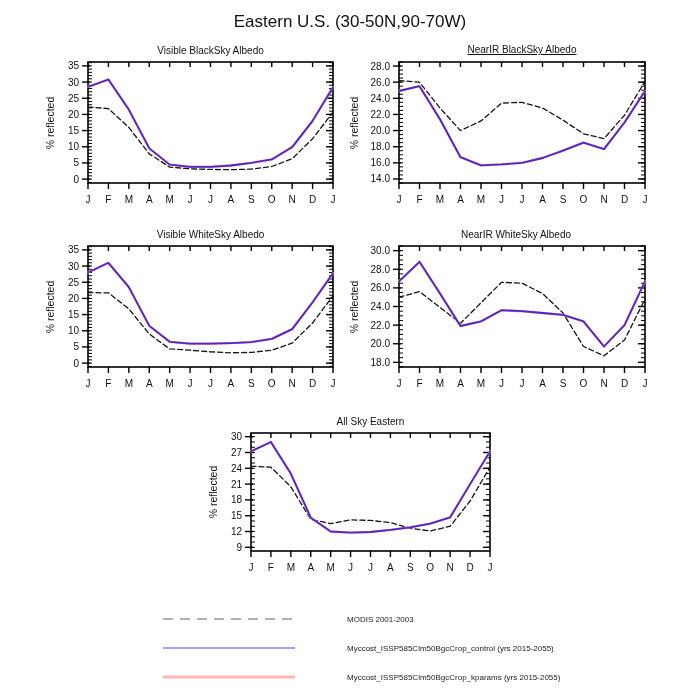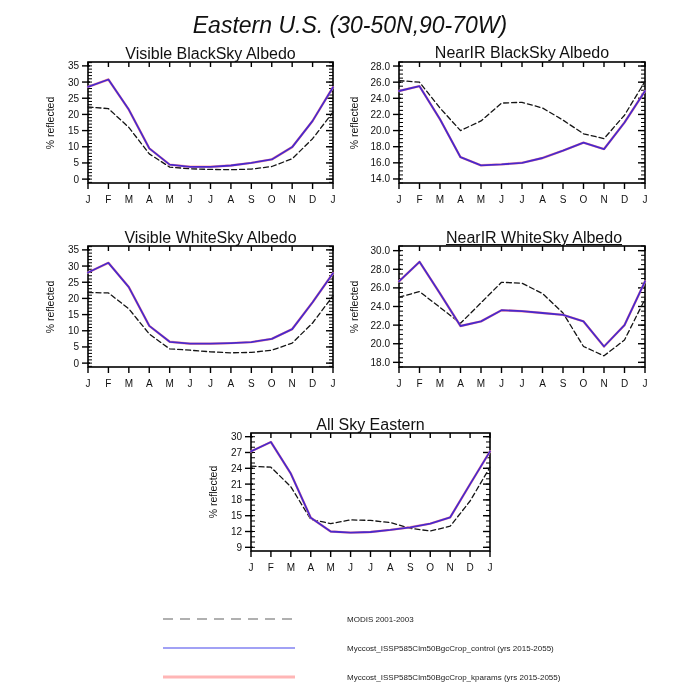--- a/index.html
+++ b/index.html
@@ -1,18 +1,18 @@
 <!DOCTYPE html>
 <html><head>
 <meta charset="utf-8">
 <style>
   html,body{margin:0;padding:0;background:#fff;}
   body{width:700px;height:700px;position:relative;font-family:"Liberation Sans",sans-serif;color:#000;overflow:hidden;}
-  .main-title{position:absolute;left:0;top:12px;width:700px;text-align:center;font-size:23px;color:#111;font-style:italic;}
-  .chart-title{position:absolute;text-align:center;font-size:16px;color:#111;white-space:nowrap;}
+  .main-title{position:absolute;left:0;top:12px;width:700px;text-align:center;font-size:17px;color:#111;}
+  .chart-title{position:absolute;text-align:center;font-size:10px;color:#111;white-space:nowrap;}
   .ylabel{position:absolute;font-size:10.5px;color:#111;white-space:nowrap;transform:translate(-50%,-50%) rotate(-90deg);}
   svg.plot{position:absolute;overflow:visible;}
   svg text{font-family:"Liberation Sans",sans-serif;fill:#111;}
   .tick-label{font-size:10px;}
   .legend{position:absolute;left:0;top:0;width:700px;}
   .legend-row{position:absolute;height:12px;}
   .legend-swatch{position:absolute;left:163px;width:132px;height:12px;}
   .legend-label{position:absolute;left:303px;top:50%;transform:translateY(-50%);font-size:8px;white-space:nowrap;color:#222;padding-left:44px;}
 </style>
 </head>
@@ -163,21 +163,21 @@
       <line x1="307" y1="147" x2="307" y2="153" stroke="#000" stroke-width="1.4"></line>
       <line x1="307" y1="26" x2="307" y2="31" stroke="#000" stroke-width="1.4"></line>
       <text x="307" y="167" text-anchor="middle" class="tick-label">J</text>
       <rect x="62" y="26" width="245" height="121" fill="none" stroke="#000" stroke-width="1.6"></rect>
       <polyline points="62.0,71.0 82.4,72.6 102.8,91.4 123.3,117.9 143.7,131.1 164.1,132.8 184.5,133.4 204.9,133.7 225.3,133.1 245.8,130.5 266.2,122.7 286.6,102.7 307.0,76.1" fill="none" stroke="#141414" stroke-width="1.3" stroke-linejoin="round" stroke-linecap="round" stroke-dasharray="5,3"></polyline>
       <polyline points="62.0,50.9 82.4,43.5 102.8,73.6 123.3,112.4 143.7,128.6 164.1,130.8 184.5,130.8 204.9,129.5 225.3,126.9 245.8,123.4 266.2,111.1 286.6,84.9 307.0,51.2" fill="none" stroke="#ff9f9f" stroke-width="2.4" stroke-linejoin="round" stroke-linecap="round"></polyline>
       <polyline points="62.0,50.9 82.4,43.5 102.8,73.6 123.3,112.4 143.7,128.6 164.1,130.8 184.5,130.8 204.9,129.5 225.3,126.9 245.8,123.4 266.2,111.1 286.6,84.9 307.0,51.2" fill="none" stroke="#4a28cc" stroke-width="1.8" stroke-linejoin="round" stroke-linecap="round"></polyline>
     </svg>
 </div>
 <div>
-  <div class="chart-title" id="title1" style="left: 399px; width: 246px; top: 44px;">NearIR BlackSky Albedo</div>
+  <div class="chart-title" id="title1" style="left: 399px; width: 246px; top: 44px; text-decoration: underline;">NearIR BlackSky Albedo</div>
   <div class="ylabel" id="ylab1" style="left: 354px; top: 122.5px;">% reflected</div>
   <svg class="plot" id="svg1" width="324" height="179" style="left: 337px; top: 36px;">
       <line x1="62" y1="147" x2="66" y2="147" stroke="#000" stroke-width="1"></line>
       <line x1="304" y1="147" x2="308" y2="147" stroke="#000" stroke-width="1"></line>
       <line x1="62" y1="142.96666666666667" x2="66" y2="142.96666666666667" stroke="#000" stroke-width="1"></line>
       <line x1="304" y1="142.96666666666667" x2="308" y2="142.96666666666667" stroke="#000" stroke-width="1"></line>
       <line x1="62" y1="138.93333333333334" x2="66" y2="138.93333333333334" stroke="#000" stroke-width="1"></line>
       <line x1="304" y1="138.93333333333334" x2="308" y2="138.93333333333334" stroke="#000" stroke-width="1"></line>
       <line x1="62" y1="134.9" x2="66" y2="134.9" stroke="#000" stroke-width="1"></line>
       <line x1="304" y1="134.9" x2="308" y2="134.9" stroke="#000" stroke-width="1"></line>
@@ -447,21 +447,21 @@
       <line x1="307" y1="147" x2="307" y2="153" stroke="#000" stroke-width="1.4"></line>
       <line x1="307" y1="26" x2="307" y2="31" stroke="#000" stroke-width="1.4"></line>
       <text x="307" y="167" text-anchor="middle" class="tick-label">J</text>
       <rect x="62" y="26" width="245" height="121" fill="none" stroke="#000" stroke-width="1.6"></rect>
       <polyline points="62.0,72.6 82.4,72.9 102.8,88.8 123.3,114.0 143.7,128.9 164.1,130.2 184.5,131.8 204.9,132.8 225.3,132.4 245.8,130.2 266.2,123.1 286.6,103.0 307.0,75.8" fill="none" stroke="#141414" stroke-width="1.3" stroke-linejoin="round" stroke-linecap="round" stroke-dasharray="5,3"></polyline>
       <polyline points="62.0,52.5 82.4,42.8 102.8,67.1 123.3,105.9 143.7,121.8 164.1,123.7 184.5,123.7 204.9,123.1 225.3,122.1 245.8,118.9 266.2,109.1 286.6,82.3 307.0,53.2" fill="none" stroke="#ff9f9f" stroke-width="2.4" stroke-linejoin="round" stroke-linecap="round"></polyline>
       <polyline points="62.0,52.5 82.4,42.8 102.8,67.1 123.3,105.9 143.7,121.8 164.1,123.7 184.5,123.7 204.9,123.1 225.3,122.1 245.8,118.9 266.2,109.1 286.6,82.3 307.0,53.2" fill="none" stroke="#4a28cc" stroke-width="1.8" stroke-linejoin="round" stroke-linecap="round"></polyline>
     </svg>
 </div>
 <div>
-  <div class="chart-title" id="title3" style="left: 411px; width: 246px; top: 229px; text-decoration: underline;">NearIR WhiteSky Albedo</div>
+  <div class="chart-title" id="title3" style="left: 393px; width: 246px; top: 229px;">NearIR WhiteSky Albedo</div>
   <div class="ylabel" id="ylab3" style="left: 354px; top: 306.5px;">% reflected</div>
   <svg class="plot" id="svg3" width="324" height="179" style="left: 337px; top: 220px;">
       <line x1="62" y1="147" x2="66" y2="147" stroke="#000" stroke-width="1"></line>
       <line x1="304" y1="147" x2="308" y2="147" stroke="#000" stroke-width="1"></line>
       <line x1="62" y1="142.34615384615387" x2="66" y2="142.34615384615387" stroke="#000" stroke-width="1"></line>
       <line x1="304" y1="142.34615384615387" x2="308" y2="142.34615384615387" stroke="#000" stroke-width="1"></line>
       <line x1="62" y1="137.69230769230768" x2="66" y2="137.69230769230768" stroke="#000" stroke-width="1"></line>
       <line x1="304" y1="137.69230769230768" x2="308" y2="137.69230769230768" stroke="#000" stroke-width="1"></line>
       <line x1="62" y1="133.03846153846155" x2="66" y2="133.03846153846155" stroke="#000" stroke-width="1"></line>
       <line x1="304" y1="133.03846153846155" x2="308" y2="133.03846153846155" stroke="#000" stroke-width="1"></line>

